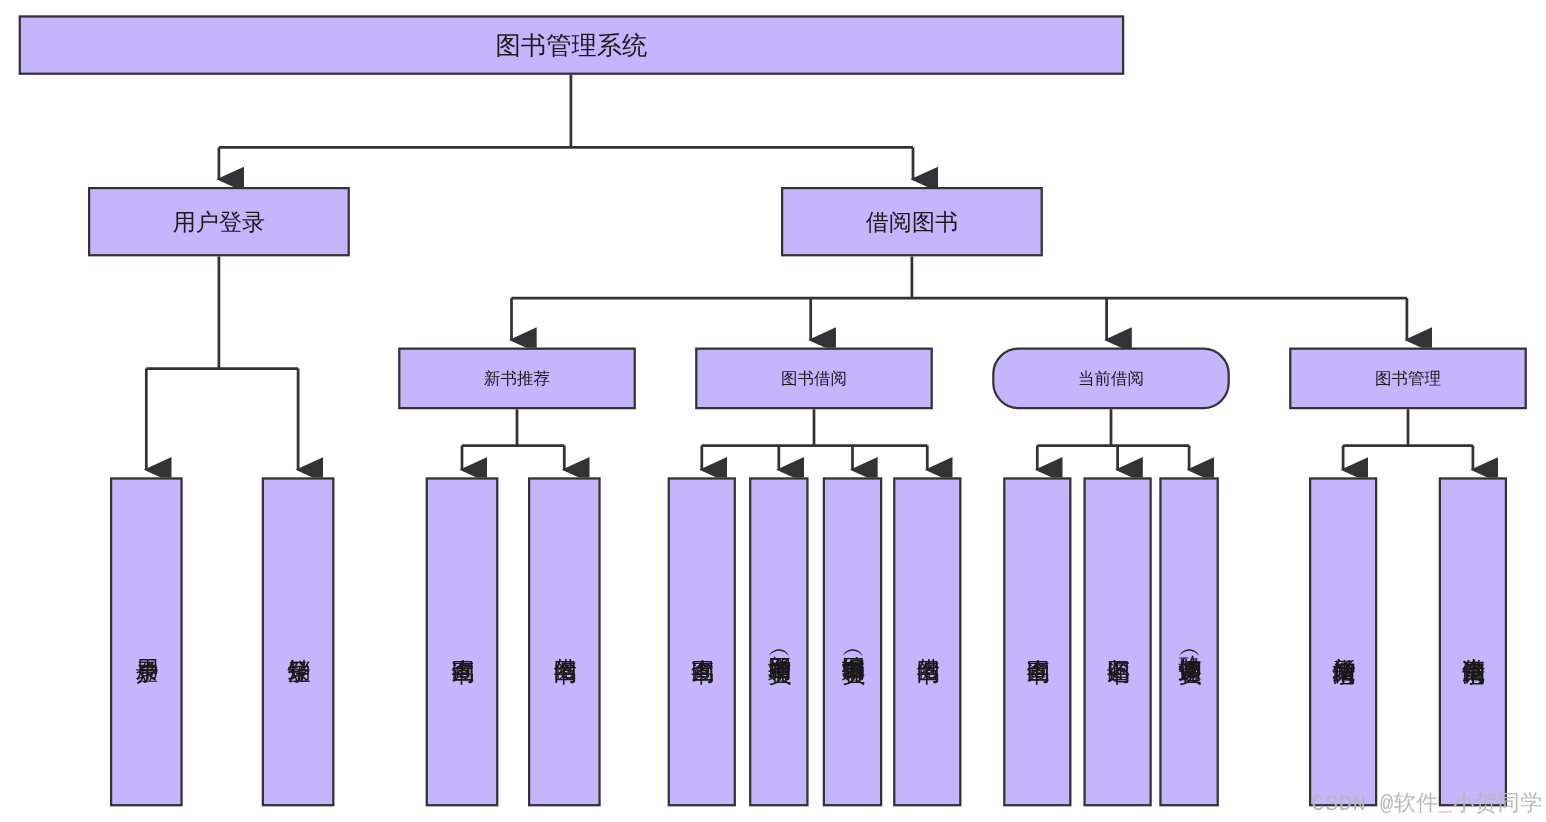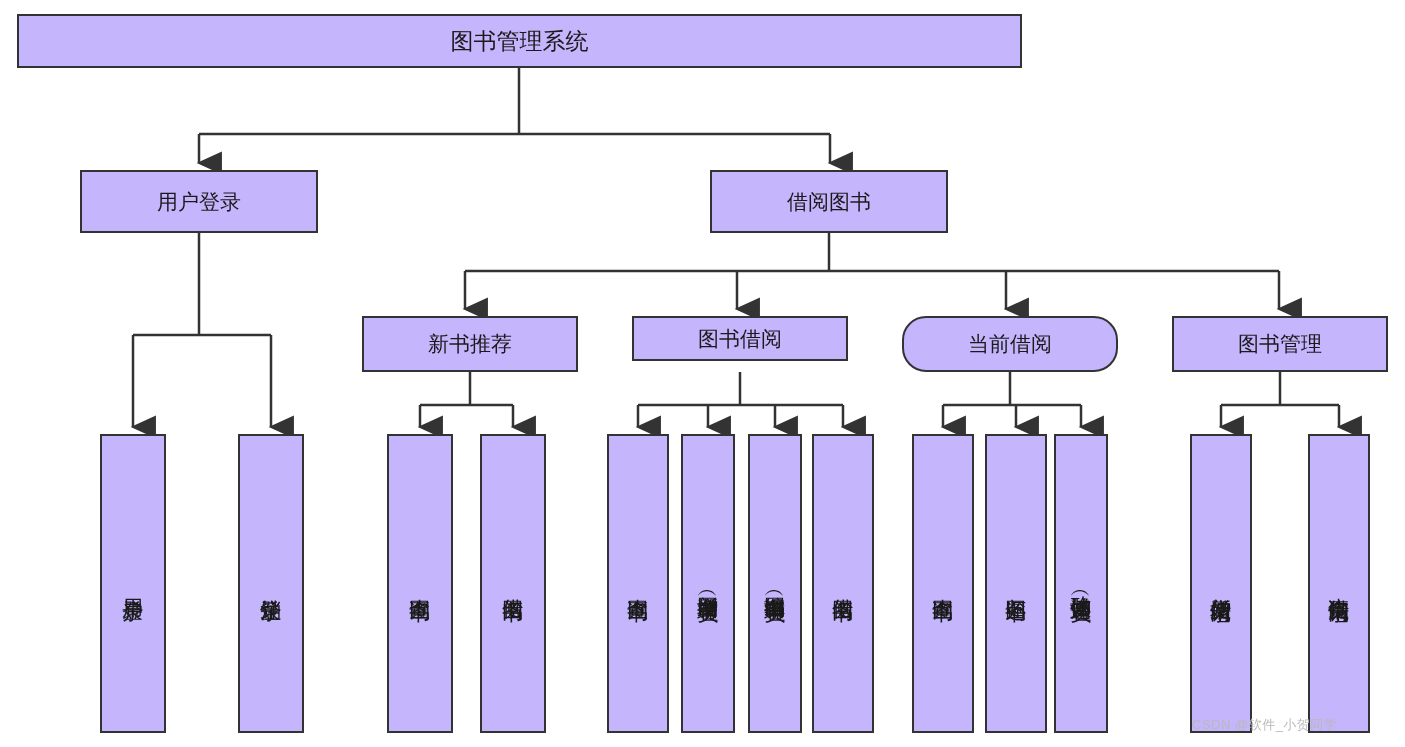--- a/index.html
+++ b/index.html
@@ -27,21 +27,21 @@
     justify-content: center;
     color: #1a1a1a;
   }
   .node.root {
     font-size: 23px;
   }
   .node.l2 {
     font-size: 21px;
   }
   .node.l3 {
-    font-size: 21px;
+    font-size: 15px;
   }
   .node.leaf {
     align-items: center;
     justify-content: center;
     padding: 4px 0;
   }
   .vlabel {
     writing-mode: vertical-rl;
     text-orientation: upright;
     font-size: 21px;
@@ -53,24 +53,25 @@
   svg.wires {
     position: absolute;
     left: 0;
     top: 0;
     width: 1405px;
     height: 747px;
     pointer-events: none;
   }
   .watermark {
     position: absolute;
-    font-size: 13px;
+    font-size: 20px;
     color: #b9b9b9;
     white-space: nowrap;
     letter-spacing: 0.5px;
+    font-family: Liberation Mono, monospace;
   }
 </style>
 </head>
 <body>
 
 <div id="canvas">
 
   <svg class="wires" viewBox="0 0 1405 747" xmlns="http://www.w3.org/2000/svg">
     <defs>
       <marker id="arrow" viewBox="0 0 12 12" refX="6" refY="10" markerWidth="11" markerHeight="11" orient="auto-start-reverse">
@@ -128,21 +129,21 @@
   <div class="node l2" style="left:80px; top:170px; width:238px; height:63px;">
     <span>用户登录</span>
   </div>
   <div class="node l2" style="left:710px; top:170px; width:238px; height:63px;">
     <span>借阅图书</span>
   </div>
 
   <div class="node l3" style="left:362px; top:316px; width:216px; height:56px;">
     <span>新书推荐</span>
   </div>
-  <div class="node l3" style="left:632px; top:316px; width:216px; height:45px;justify-content:center;">
+  <div class="node l3" style="left:632px; top:316px; width:216px; height:56px;justify-content:center;">
     <span>图书借阅</span>
   </div>
   <div class="node l3" style="left:902px; top:316px; width:216px; height:56px;border-radius:24px;">
     <span>当前借阅</span>
   </div>
   <div class="node l3" style="left:1172px; top:316px; width:216px; height:56px;">
     <span>图书管理</span>
   </div>
 
   <div class="node leaf" style="left:100px; top:434px; width:66px; height:299px;">

